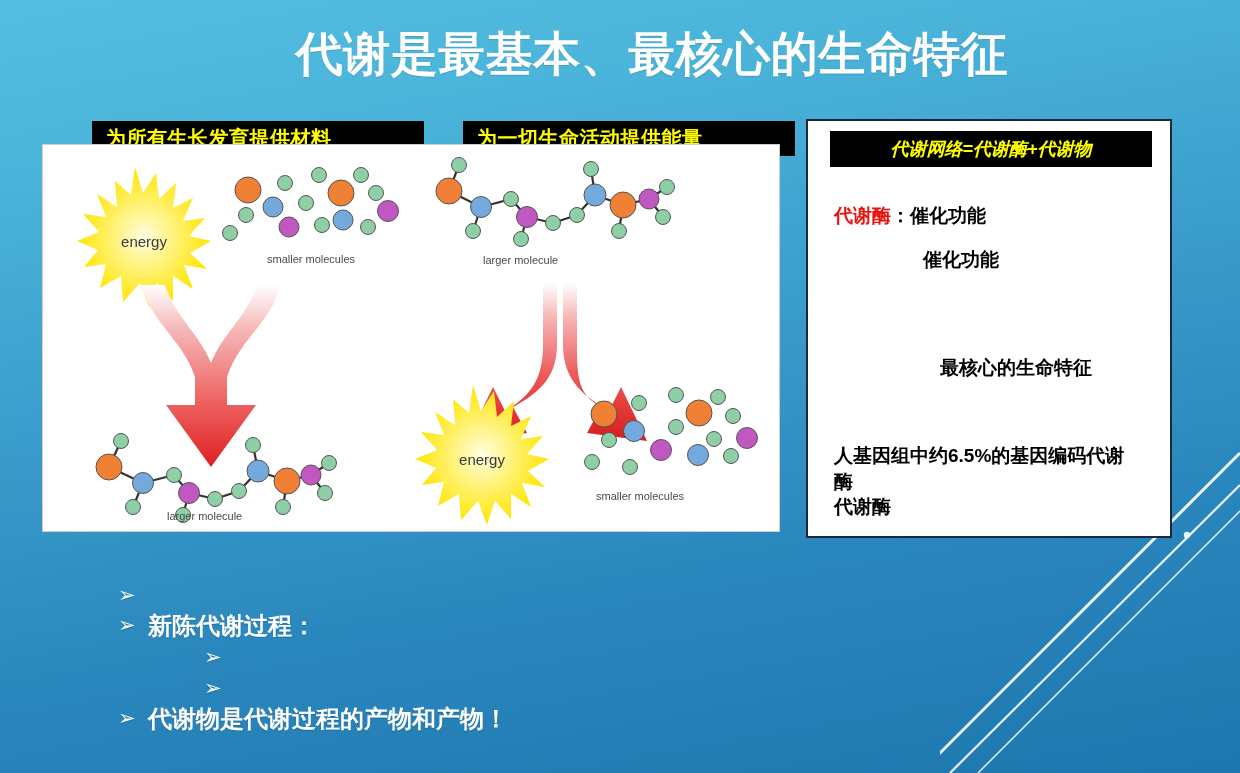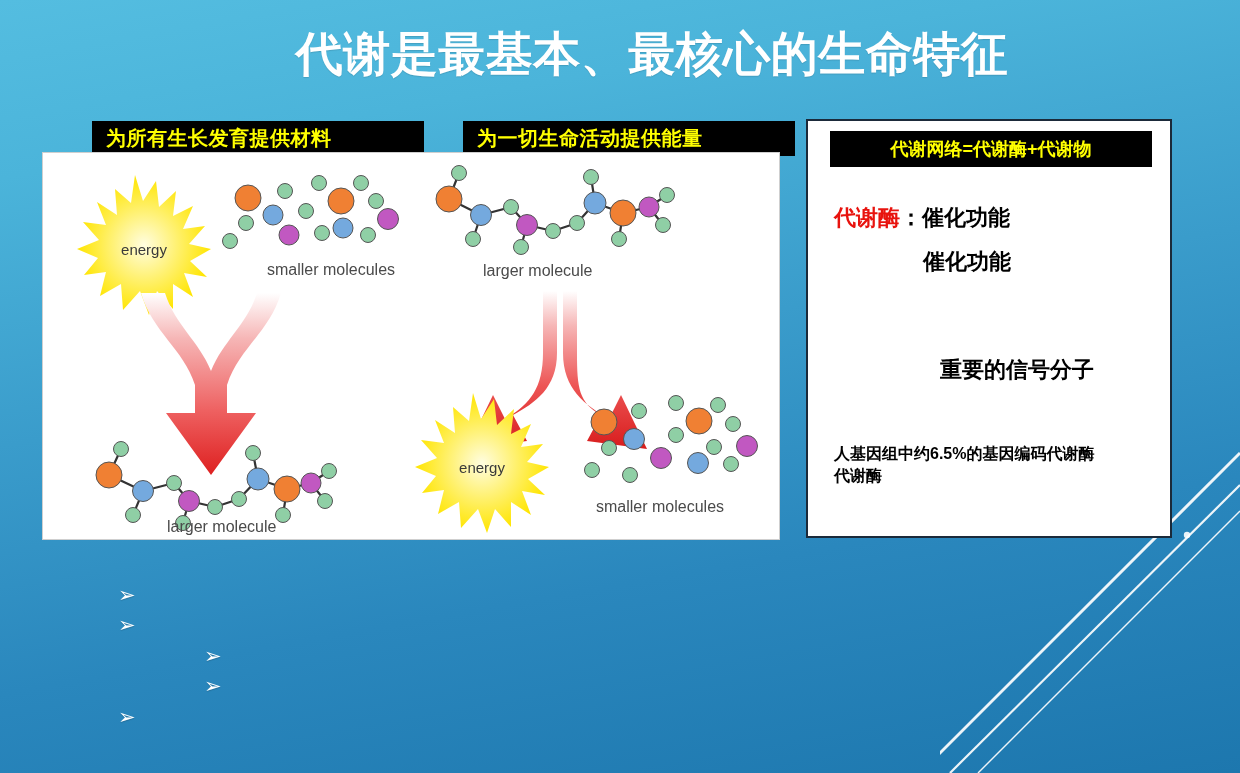--- a/index.html
+++ b/index.html
@@ -55,33 +55,33 @@
     padding-left: 14px;
     letter-spacing: 0.5px;
   }
   #cap-left  { left: 92px;  top: 121px; width: 318px; height: 35px; }
   #cap-right { left: 463px; top: 121px; width: 318px; height: 35px; }
 
   
   #figure-panel {
     position: absolute;
     left: 42px;
-    top: 152px;
+    top: 144px;
     width: 736px;
     height: 386px;
     background: #ffffff;
     border: 1px solid #cfcfcf;
   }
   .fig-half { position: absolute; top: 0; width: 368px; height: 386px; }
   #fig-left  { left: 0; }
   #fig-right { left: 368px; }
 
   .fig-label {
     position: absolute;
-    font-size: 16px;
+    font-size: 11px;
     color: #4a4a4a;
     font-family: "Liberation Sans", sans-serif;
     white-space: nowrap;
   }
 
   
   #info-panel {
     position: absolute;
     left: 806px;
     top: 119px;
@@ -97,33 +97,34 @@
     top: 10px;
     width: 322px;
     height: 36px;
     background: #000000;
     color: #ffff00;
     font-size: 18px;
     font-weight: bold;
     display: flex;
     align-items: center;
     justify-content: center;
+    font-style: italic;
   }
   .info-line {
     position: absolute;
-    font-size: 22px;
+    font-size: 19px;
     font-weight: bold;
     color: #000000;
     white-space: nowrap;
     font-family: Liberation Serif, serif;
   }
   .info-key { color: #e8130e; }
   .info-wrap {
     position: absolute;
-    font-size: 16px;
+    font-size: 19px;
     font-weight: bold;
     color: #000000;
     line-height: 1.35;
   }
 
   
   #bullets {
     position: absolute;
     left: 118px;
     top: 580px;
@@ -352,40 +353,42 @@
     <div class="info-line" style="left:26px; top:82px;">
       <span class="info-key">代谢酶</span><span>：</span><span>催化功能</span>
     </div>
 
     <div class="info-line" style="left:115px; top:126px;">
       <span>催化功能</span>
     </div>
 
 
     <div class="info-line" style="left:132px; top:234px;">
-      <span>重要的信号分子</span>
+      <span>最核心的生命特征</span>
     </div>
 
     <div class="info-wrap" style="left:26px; top:322px; width:300px;">
       <div>人基因组中约6.5%的基因编码代谢酶</div>
       <div>代谢酶</div>
     </div>
   </div>
 
   <div id="bullets">
     <div class="bullet">
       <span class="marker">➢</span>
     </div>
     <div class="bullet">
       <span class="marker">➢</span>
+      <span>新陈代谢过程：</span>
     </div>
     <div class="bullet sub">
       <span class="marker">➢</span>
     </div>
     <div class="bullet sub">
       <span class="marker">➢</span>
     </div>
     <div class="bullet">
       <span class="marker">➢</span>
+      <span>代谢物是代谢过程的产物和产物！</span>
     </div>
   </div>
 
 </div>
 
 </body></html>

